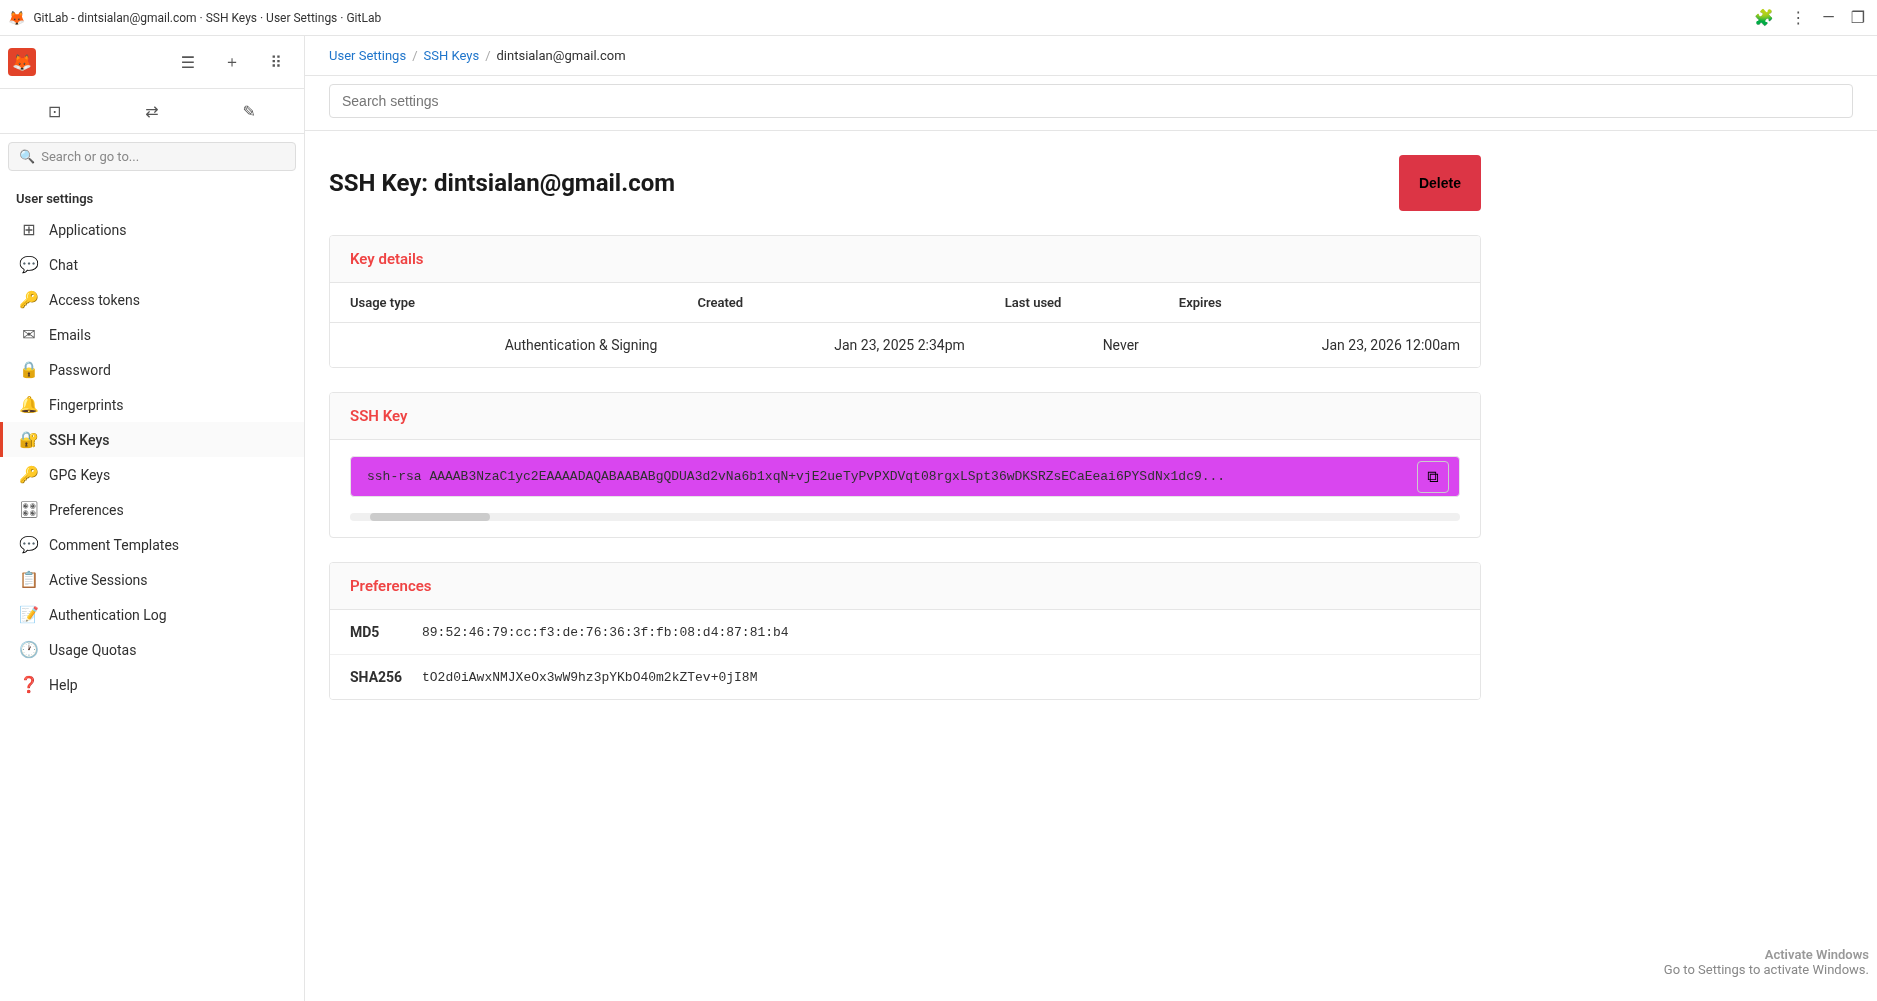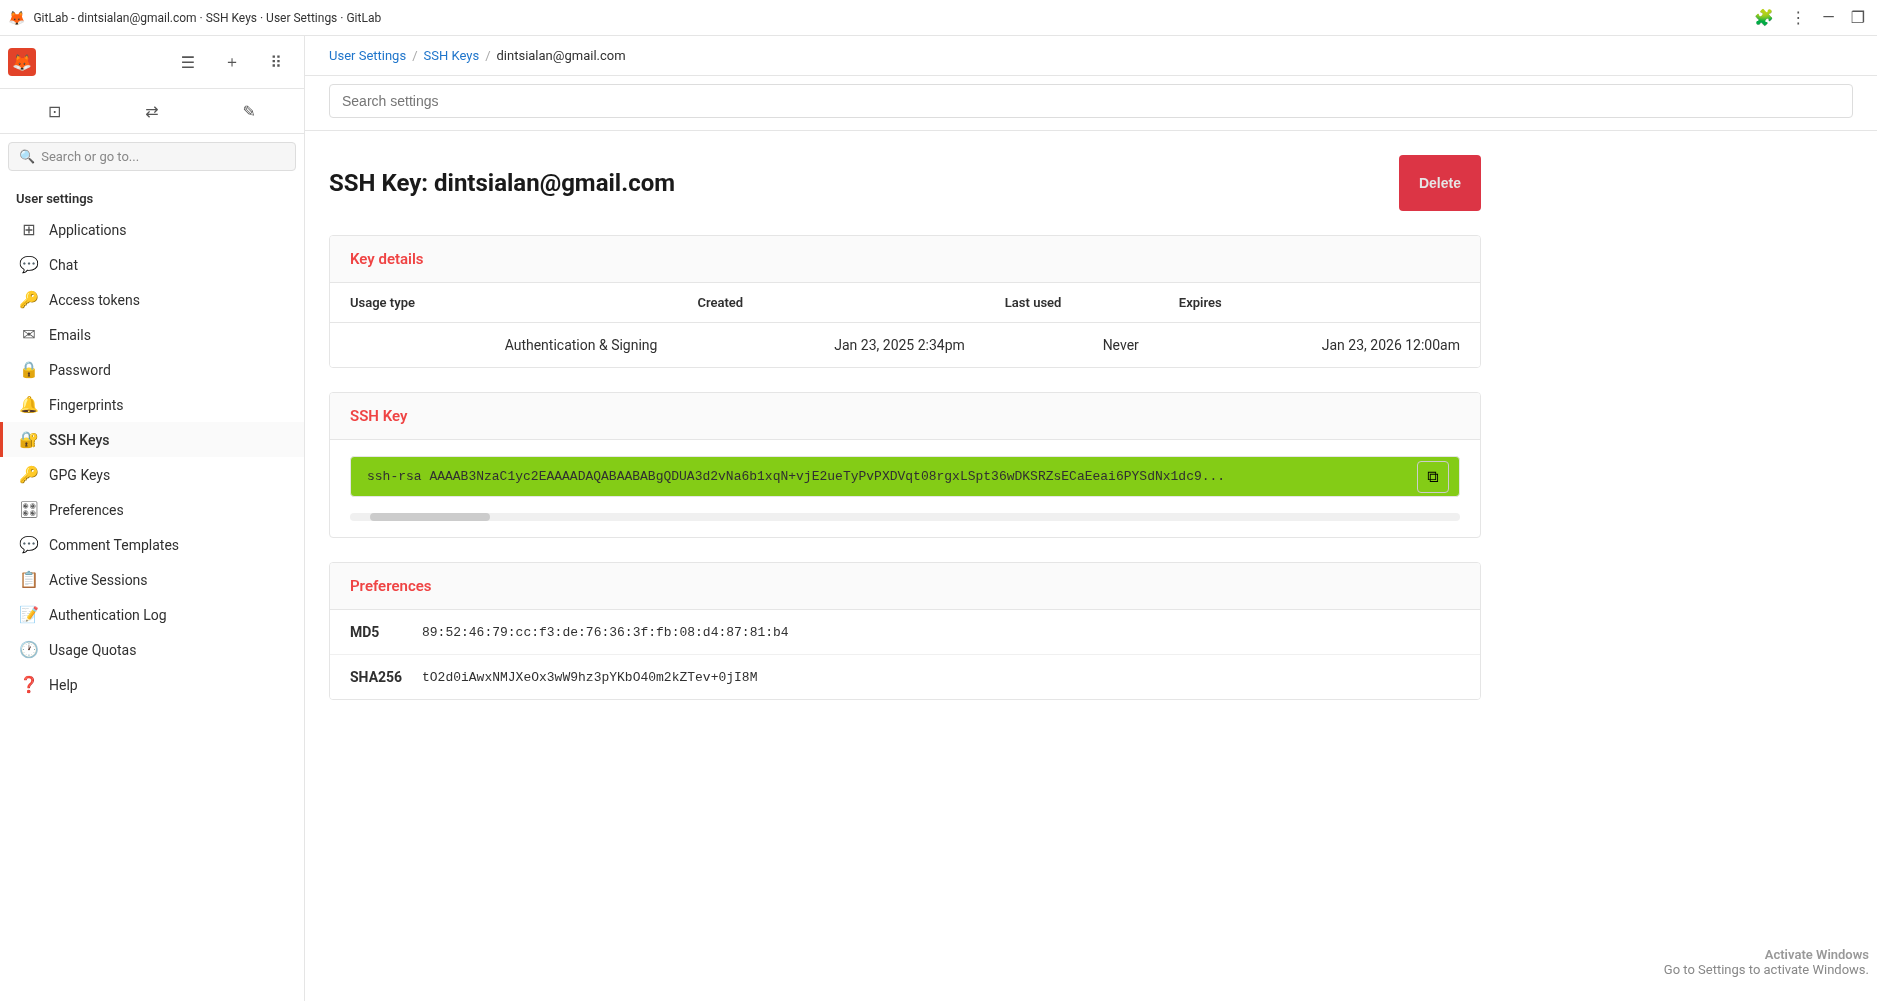--- a/index.html
+++ b/index.html
@@ -128,21 +128,21 @@
     }
     .page-header {
       display: flex;
       align-items: center;
       justify-content: space-between;
       margin-bottom: 24px;
     }
     .page-title { font-size: 24px; font-weight: 700; color: #1a1a1a; }
     .delete-btn {
       background: #dc3545;
-      color: #e5e5e5;
+      color: #000000;
       border: none;
       border-radius: 4px;
       padding: 20px 20px;
       font-size: 14px;
       font-weight: 600;
       cursor: pointer;
     }
 
     
     .section {
@@ -175,21 +175,21 @@
     .details-table td {
       padding: 14px 20px;
       font-size: 14px;
       color: #303030;
       text-align: right;
     }
 
     
     .ssh-key-box {
       margin: 16px 20px;
-      background: #84cc16;
+      background: #d946ef;
       border: 1px solid #e5e5e5;
       border-radius: 4px;
       padding: 12px 16px;
       position: relative;
     }
     .ssh-key-text {
       font-family: 'Courier New', monospace;
       font-size: 13px;
       color: #303030;
       white-space: nowrap;

